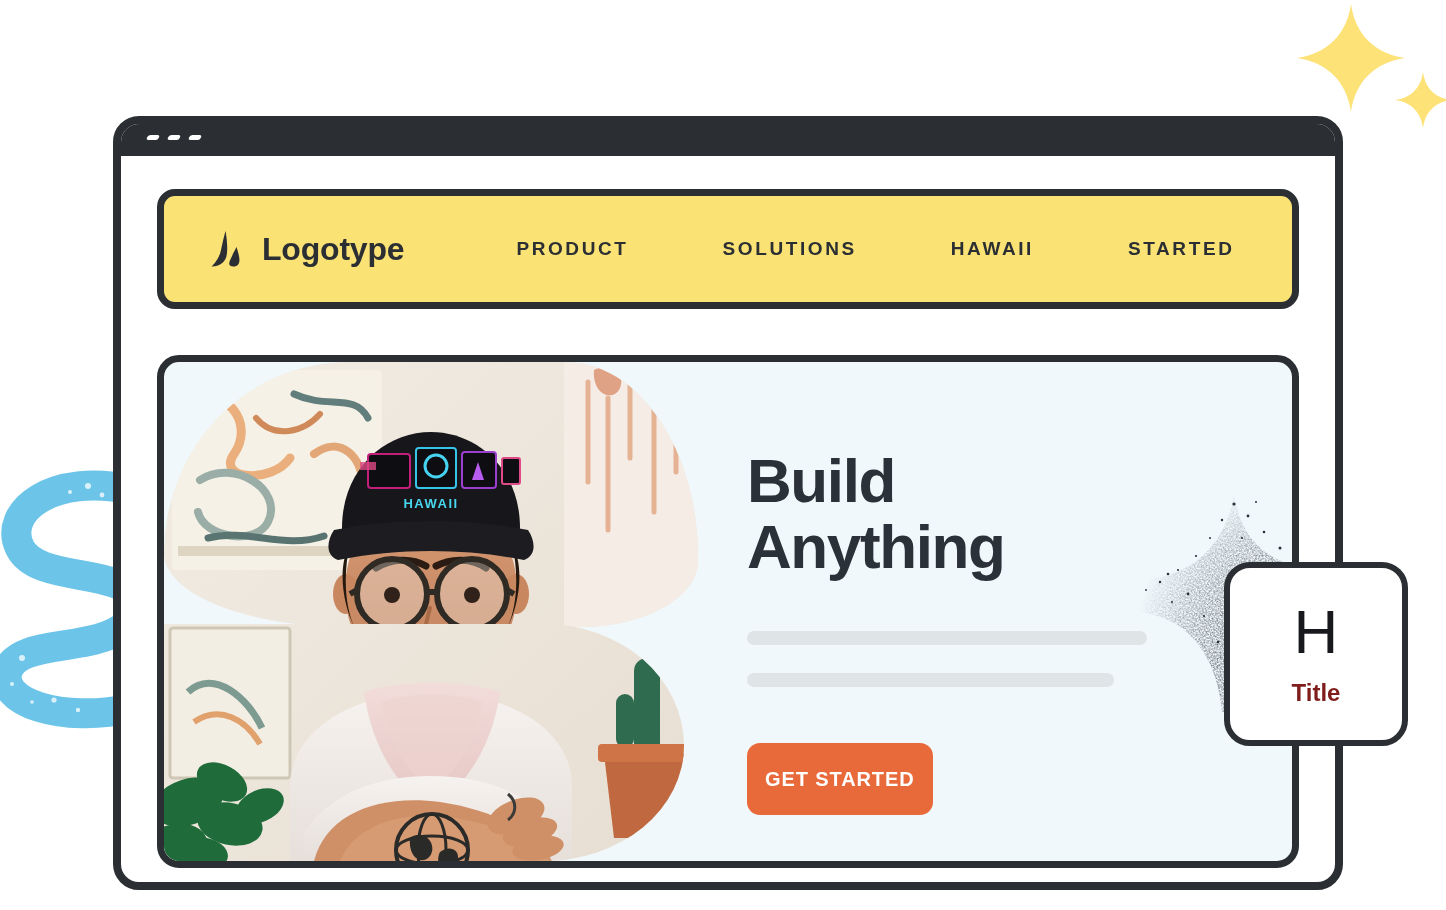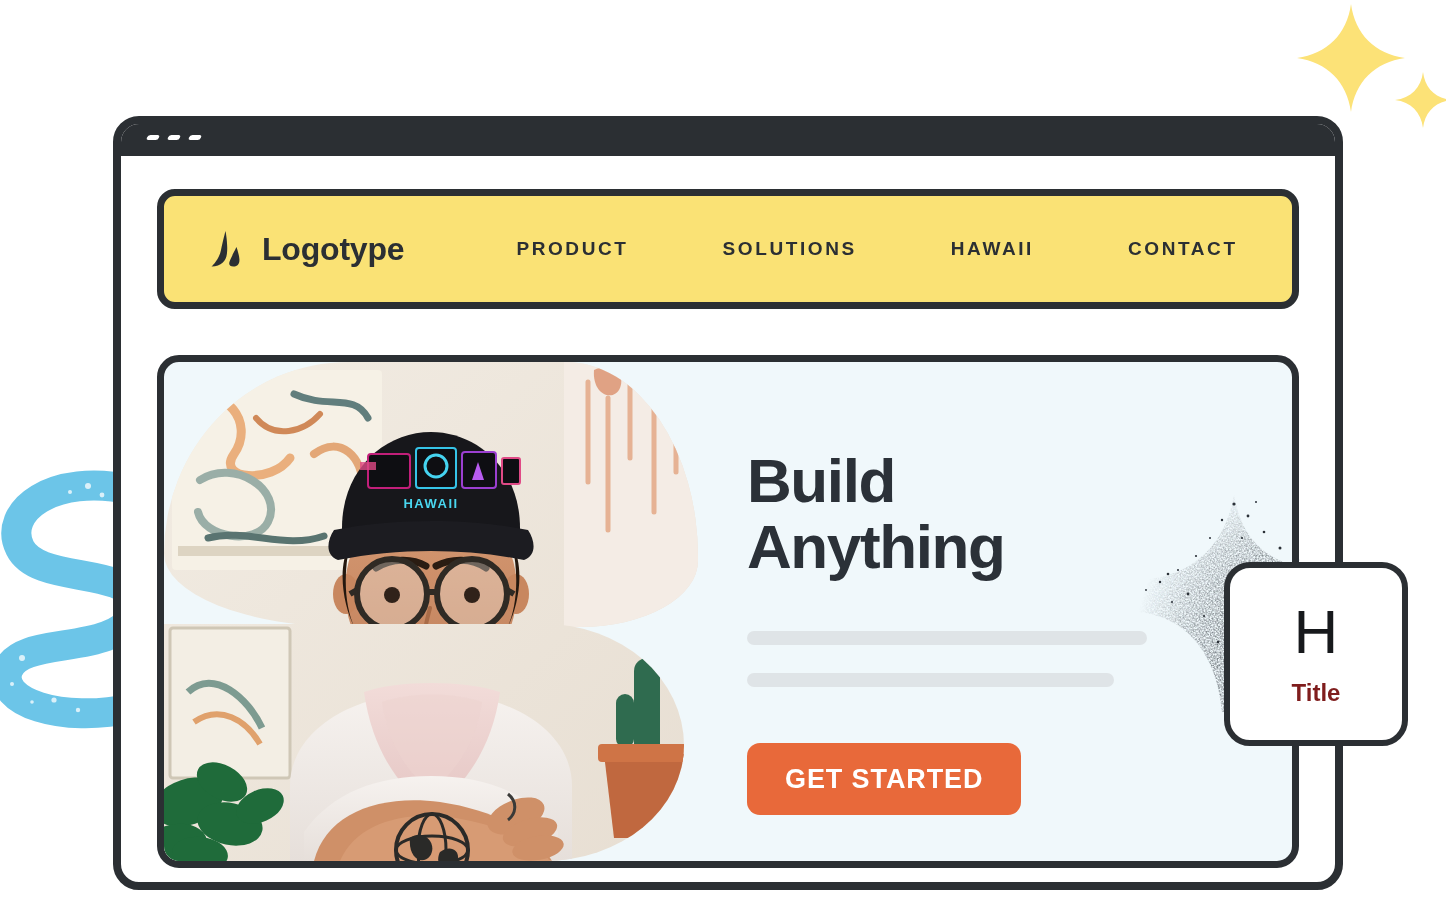--- a/index.html
+++ b/index.html
@@ -180,27 +180,27 @@
   }
   #placeholder-bar-1 { width: 400px; }
   #placeholder-bar-2 { width: 367px; margin-top: 28px; }
 
   #cta-button {
     margin-top: 56px;
     display: inline-flex;
     align-items: center;
     justify-content: center;
     height: 72px;
-    padding: 0 38px;
+    padding: 0 18px;
     background: #e8693a;
     border: none;
     border-radius: 13px;
     color: #ffffff;
     font-family: "Liberation Sans", sans-serif;
-    font-size: 27px;
+    font-size: 20px;
     font-weight: bold;
     letter-spacing: 0.9px;
     cursor: pointer;
   }
 
   
   #dissolve-burst {
     position: absolute;
     left: 1138px;
     top: 486px;
@@ -281,21 +281,21 @@
         <path d="M19.5 2 C19.5 2 22 14 21 24 C20.2 32 16 37 5.5 37.5 C5.5 37.5 13 31 15 21 C16.6 13 19.5 2 19.5 2 Z" fill="#2B2F33"></path>
         <path d="M30.5 18 C30.5 18 33 25 33.4 30 C33.7 34.6 31.8 37.4 27.6 37.5 C24 37.6 22.4 36 23.6 32.6 C25 28.6 30.5 18 30.5 18 Z" fill="#2B2F33"></path>
       </svg>
       <span id="brand-name">Logotype</span>
     </div>
 
     <nav id="main-nav">
       <a class="nav-link">PRODUCT</a>
       <a class="nav-link">SOLUTIONS</a>
       <a class="nav-link">HAWAII</a>
-      <a class="nav-link">CONTACT</a>
+      <a class="nav-link">STARTED</a>
     </nav>
   </header>
 
   <section id="hero-card">
 
     <div id="hero-photo">
 
       <div class="photo-part" id="photo-top">
         <svg class="photo-img" viewBox="0 0 534 499" preserveAspectRatio="xMidYMid slice">
           <defs>

